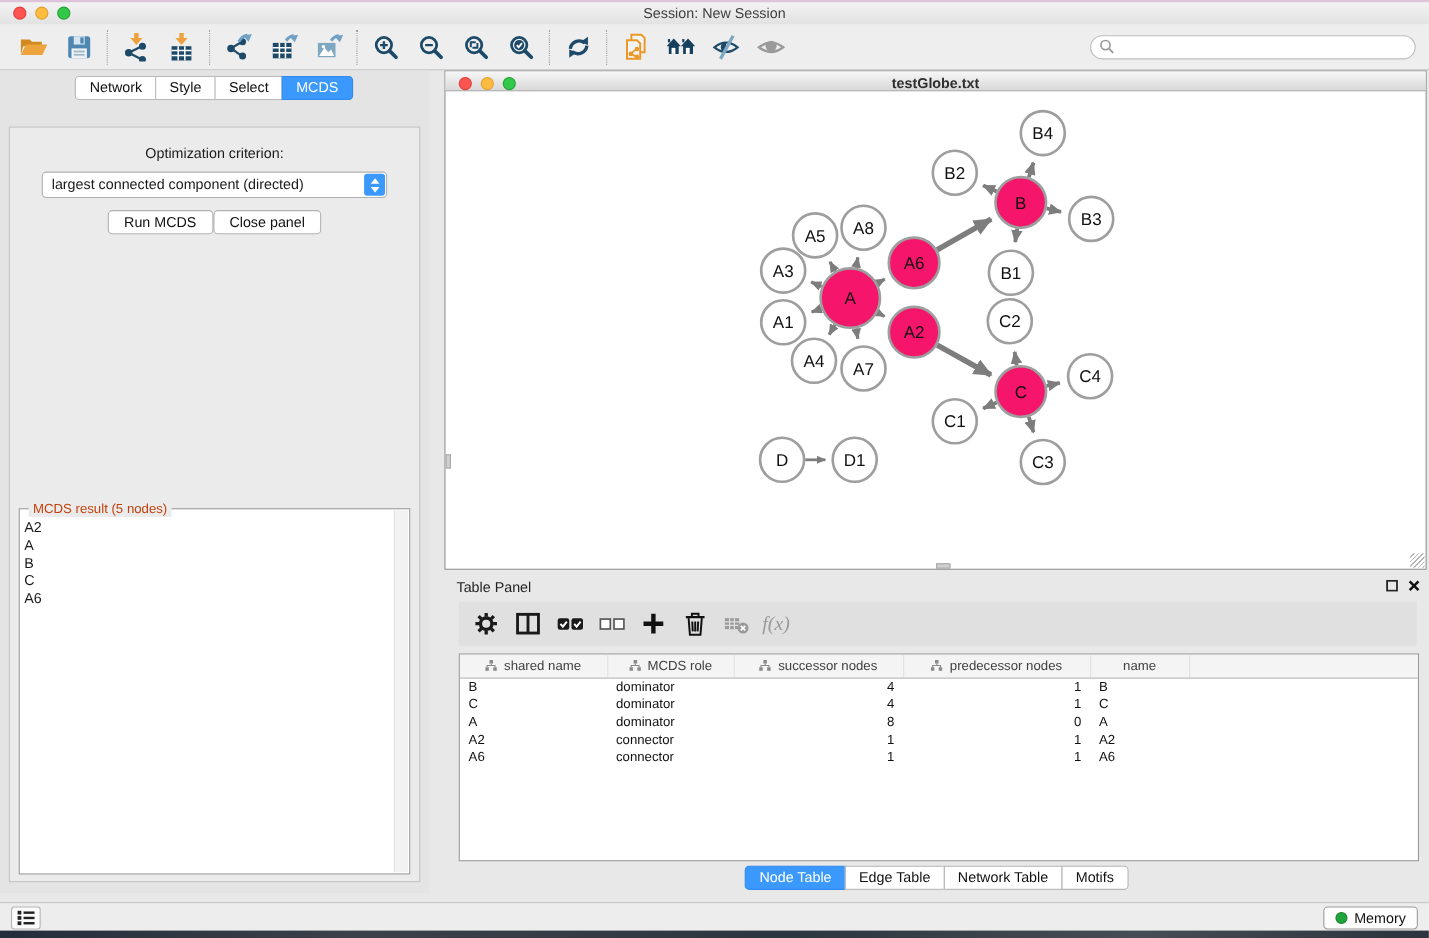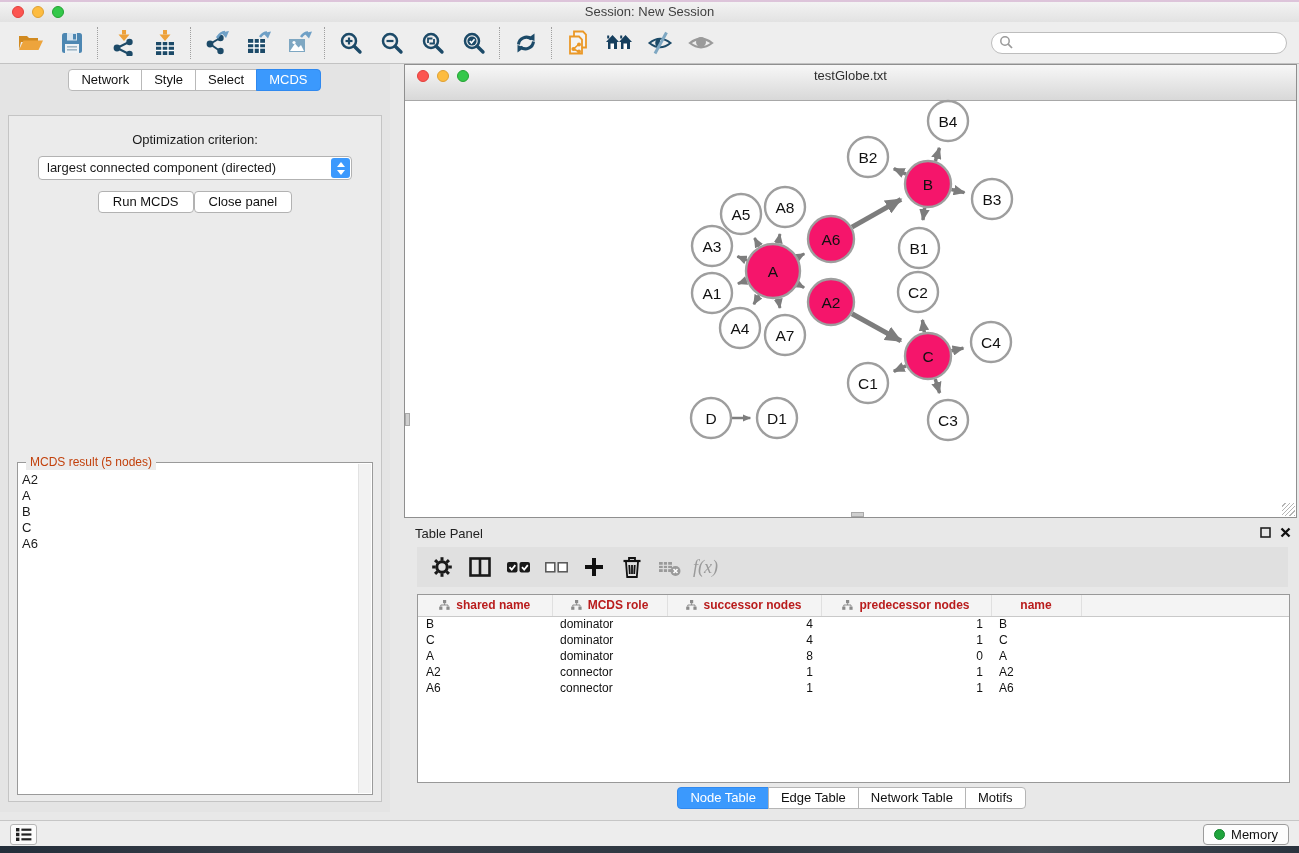--- a/index.html
+++ b/index.html
@@ -48,38 +48,38 @@
   .btn-row{display:flex;justify-content:center;gap:0;margin-top:11px;}
   .mac-btn{background:#fff;border:1px solid #b2b2b2;border-radius:4px;font-size:13px;
     padding:2px 14px 3px;color:#111;font-family:inherit;}
   .result-box{position:absolute;left:8px;right:8px;top:346px;bottom:6px;border:1px solid #9a9a9a;background:#fff;}
   .result-legend{position:absolute;top:-8px;left:8px;background:#ebebeb;padding:0 4px;font-size:12px;line-height:15px;color:#c2410c;}
   .result-scroll{position:absolute;top:1px;right:1px;bottom:1px;width:13px;background:#f2f2f2;border-left:1px solid #e2e2e2;}
   .result-items{position:absolute;top:9px;left:4px;right:16px;bottom:2px;overflow:hidden;font-size:13px;}
   .result-item{height:16px;line-height:16px;}
   
   .network-window{position:absolute;left:404px;top:0;width:893px;height:454px;background:#fff;border:1px solid #8f8f8f;}
-  .nw-titlebar{position:relative;height:36px;background:linear-gradient(#f7f7f7,#d8d8d8);border-bottom:1px solid #a8a8a8;}
+  .nw-titlebar{position:relative;height:18px;background:linear-gradient(#f7f7f7,#d8d8d8);border-bottom:1px solid #a8a8a8;font-weight:bold;}
   .nw-titlebar .lights{top:5px;left:12px;}
   .nw-title-text{text-align:center;font-size:13px;line-height:21px;color:#2e2e2e;}
   .nw-canvas{position:absolute;left:0;right:0;top:23px;bottom:0;}
   .resize-grip{position:absolute;right:1px;bottom:1px;width:13px;height:13px;
     background:repeating-linear-gradient(135deg,transparent 0 2px,#b5b5b5 2px 3px);}
   .nw-handle-left{position:absolute;left:0;top:348px;width:5px;height:13px;background:#cfcfcf;border:1px solid #a9a9a9;}
   .nw-handle-bottom{position:absolute;left:446px;bottom:0;width:13px;height:5px;background:#cfcfcf;border:1px solid #a9a9a9;}
   
   .table-panel{position:absolute;left:405px;top:456px;width:894px;height:292px;background:#e8e8e8;}
   .tp-toolbar{position:absolute;left:12px;right:11px;top:27px;height:40px;background:#e0e0e0;
     display:flex;align-items:center;padding-left:6px;}
   .tp-btn{width:38px;height:36px;display:flex;align-items:center;justify-content:center;}
   .fx-label{font-size:18px;font-style:italic;font-family:"Liberation Serif",serif;color:#9a9a9a;margin-left:4px;}
   .tp-table-wrap{position:absolute;left:12px;right:9px;top:74px;bottom:29px;background:#fff;border:1px solid #989898;overflow:hidden;}
   table.node-table{border-collapse:collapse;width:100%;table-layout:fixed;font-size:12px;}
   .node-table th{height:21px;background:#f4f4f4;border-bottom:1px solid #c9c9c9;border-right:1px solid #e0e0e0;
-    font-weight:bold;color:#b91c1c;text-align:center;padding:0;white-space:nowrap;overflow:hidden;}
+    font-weight:normal;color:#404040;text-align:center;padding:0;white-space:nowrap;overflow:hidden;}
   .node-table th:last-child{border-right:none;}
   .th-inner{display:inline-flex;align-items:center;gap:6px;}
   .node-table td{height:16px;padding:0 8px;white-space:nowrap;overflow:hidden;color:#111;}
   .node-table td.c0,.node-table td.c1,.node-table td.c4{text-align:left;}
   .node-table td.c2,.node-table td.c3{text-align:right;}
   .tp-tabs{position:absolute;left:0;right:0;bottom:3px;display:flex;justify-content:center;}
   .tp-tab{background:#fff;border:1px solid #b5b5b5;padding:2px 12px 3px;font-size:13px;margin-left:-1px;color:#111;}
   .tp-tab:first-child{border-radius:4px 0 0 4px;}
   .tp-tab:last-child{border-radius:0 4px 4px 0;}
   .tp-tab.active{background:#3b99fd;border-color:#3089ef;color:#fff;}

